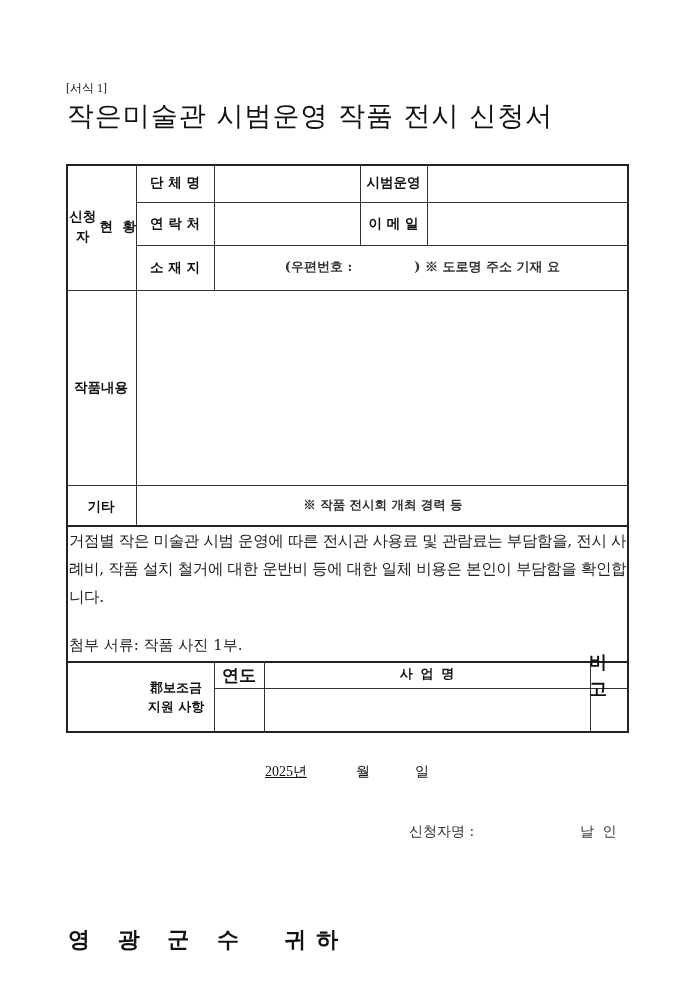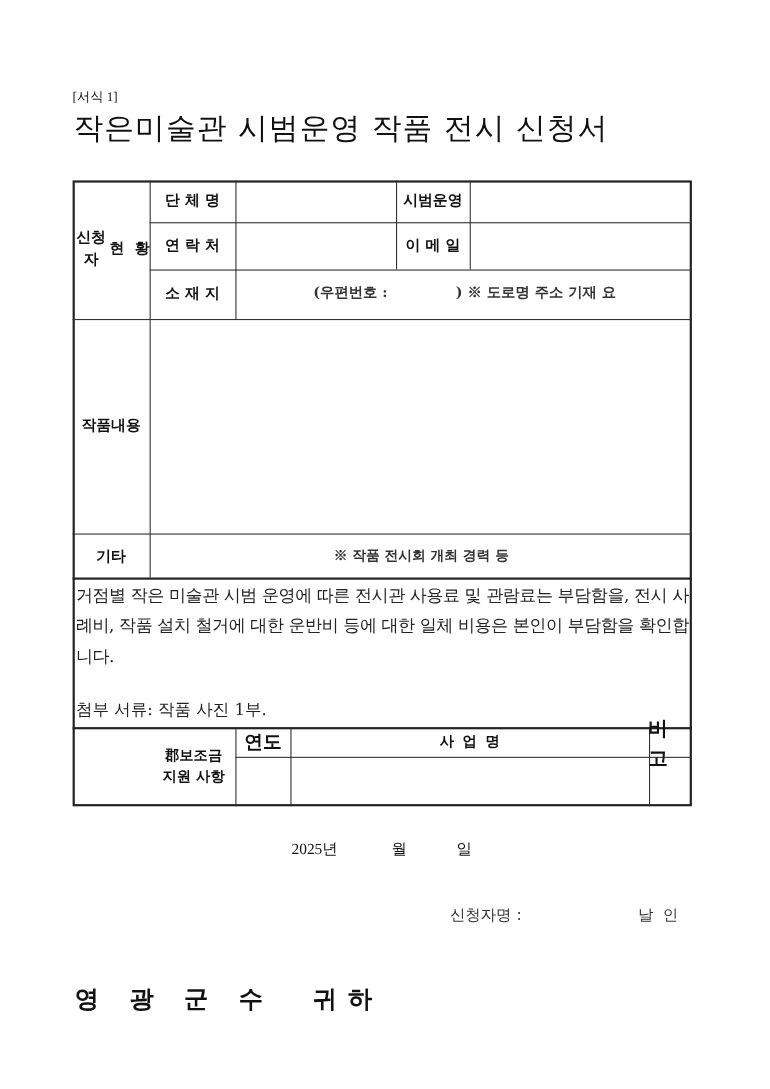--- a/index.html
+++ b/index.html
@@ -77,21 +77,21 @@
   <span>郡보조금</span>
   <span>지원 사항</span>
 </div>
 <div class="cell-text" style="left:214px; top:663px; width:50px; height:25px; font-size:17px;">연도</div>
 <div class="cell-text" style="left:264px; top:663px; width:326px; height:25px; font-size:13px; white-space:pre;font-family:Liberation Mono, monospace;">사 업 명</div>
 <div class="cell-text" style="left:590px; top:663px; width:16px; height:25px; font-size:18px;font-family:Liberation Serif, serif;">비고</div>
 <div class="cell-text plain" style="left:215px; top:689px; width:48px; height:43px;"></div>
 <div class="cell-text plain" style="left:265px; top:689px; width:324px; height:43px;"></div>
 <div class="cell-text plain" style="left:591px; top:689px; width:37px; height:43px;"></div>
 
-<div class="date" style="left:265px;">2025년</div>
+<div class="date" style="left:265px;text-decoration:underline;">2025년</div>
 <div class="date" style="left:356px;">월</div>
 <div class="date" style="left:415px;">일</div>
 
 <div class="sign" style="left:381px;margin-left:28px;">신청자명 :</div>
 <div class="abs" style="left:460px; top:818px; width:110px; height:24px;"></div>
 <div class="sign" style="left:580px; word-spacing:4px;">날 인</div>
 
-<div class="addressee" style="white-space:pre;">영 광 군 수  귀하</div>
+<div class="addressee" style="white-space:pre;margin-top:32px;">영 광 군 수  귀하</div>
 
 </body></html>

